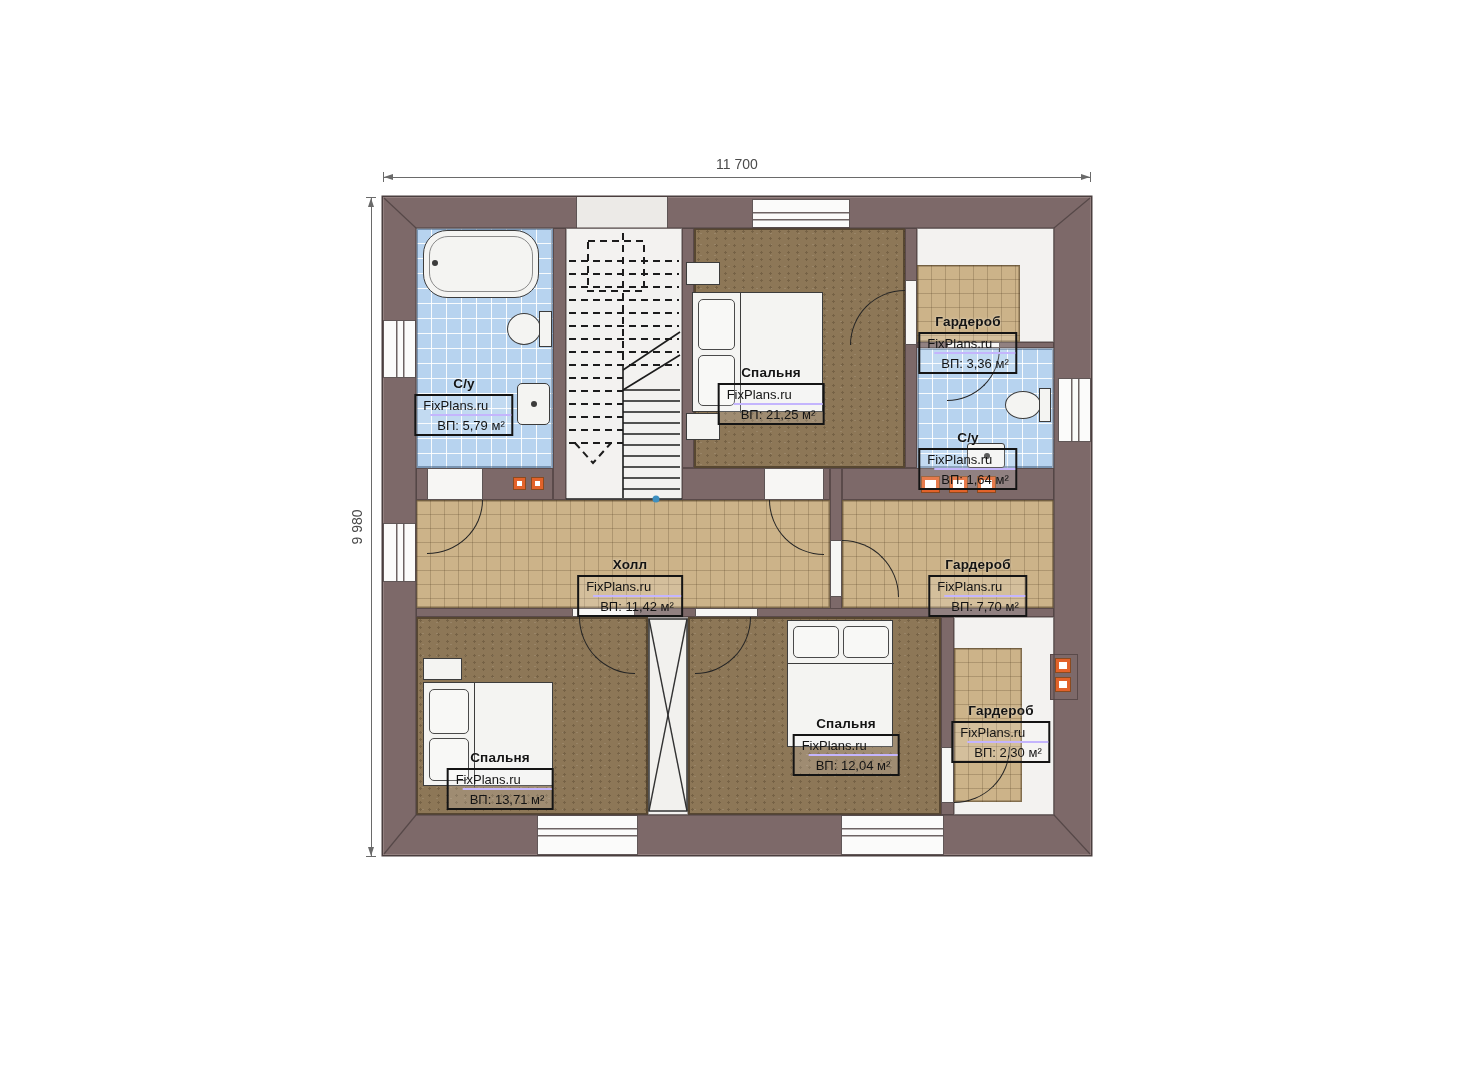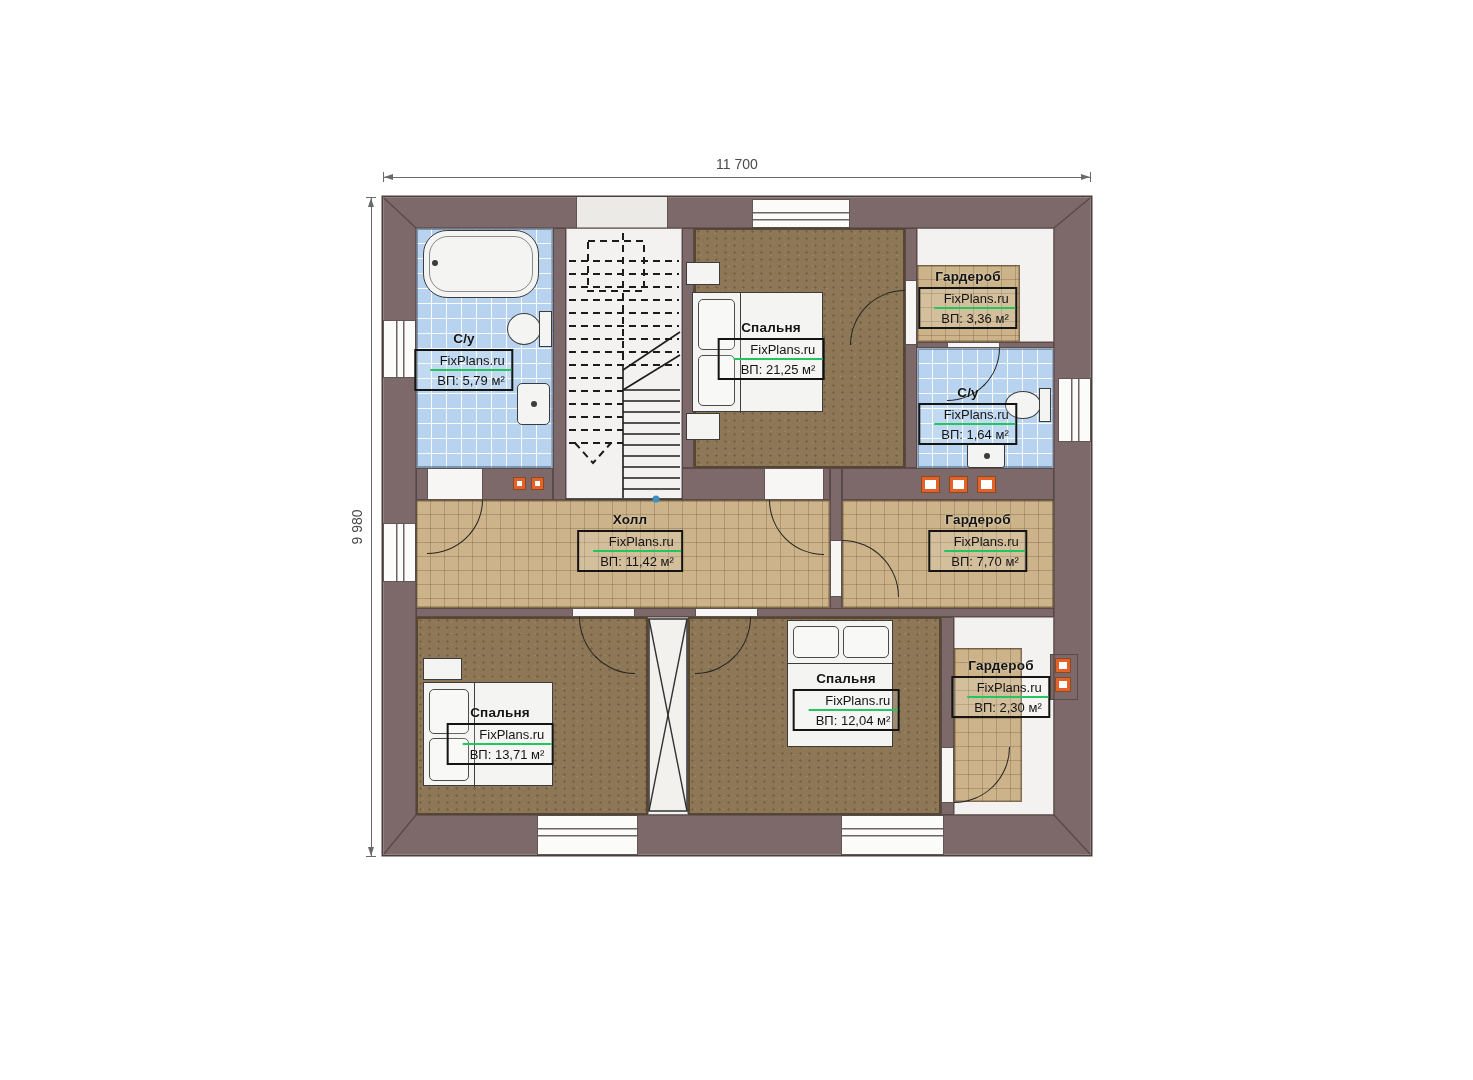--- a/index.html
+++ b/index.html
@@ -38,25 +38,25 @@
   .fix{background:#f4f4f2;border:1.5px solid #3c3c3c;box-sizing:border-box;}
   .pillow{background:#f8f8f6;border:1.2px solid #4a4a4a;border-radius:5px;box-sizing:border-box;}
   .hline{border-top:1.5px solid #3c3c3c;}
   .vline{border-left:1.5px solid #3c3c3c;}
   
   .arc{position:absolute;box-sizing:border-box;}
   
   .room-label{position:absolute;display:flex;flex-direction:column;align-items:center;
               transform:translateX(-50%);color:#141414;z-index:6;}
   .room-label .rname{font-size:13.5px;font-weight:700;letter-spacing:.2px;
-                     text-shadow:0 0 3px rgba(255,255,255,.55);white-space:nowrap;}
+                     text-shadow:0 0 3px rgba(255,255,255,.55);white-space:nowrap;margin-top:45px;}
   .label-box{margin-top:3px;border:2px solid #141414;background:rgba(255,255,255,.16);
-             text-align:right;min-width:92px;}
+             text-align:left;min-width:92px;}
   .label-box .row{padding:1.5px 7px;font-size:13px;font-weight:400;white-space:nowrap;}
-  .label-box .row + .row{border-top:2px solid #22c55e;margin-left:14px;}
+  .label-box .row + .row{border-top:2px solid #c4b5fd;margin-left:14px;}
   
   .dim-text{position:absolute;font-size:14px;color:#4a4a4a;}
   .dim-line-h{position:absolute;border-top:1.2px solid #6a6a6a;}
   .dim-line-v{position:absolute;border-left:1.2px solid #6a6a6a;}
   .tick-v{position:absolute;border-left:1.2px solid #6a6a6a;height:10px;}
   .tick-h{position:absolute;border-top:1.2px solid #6a6a6a;width:10px;}
   .tri{position:absolute;width:0;height:0;}
   svg{display:block;}
   .z1{z-index:1}.z2{z-index:2}.z3{z-index:3}.z4{z-index:4}.z5{z-index:5}
 </style>

